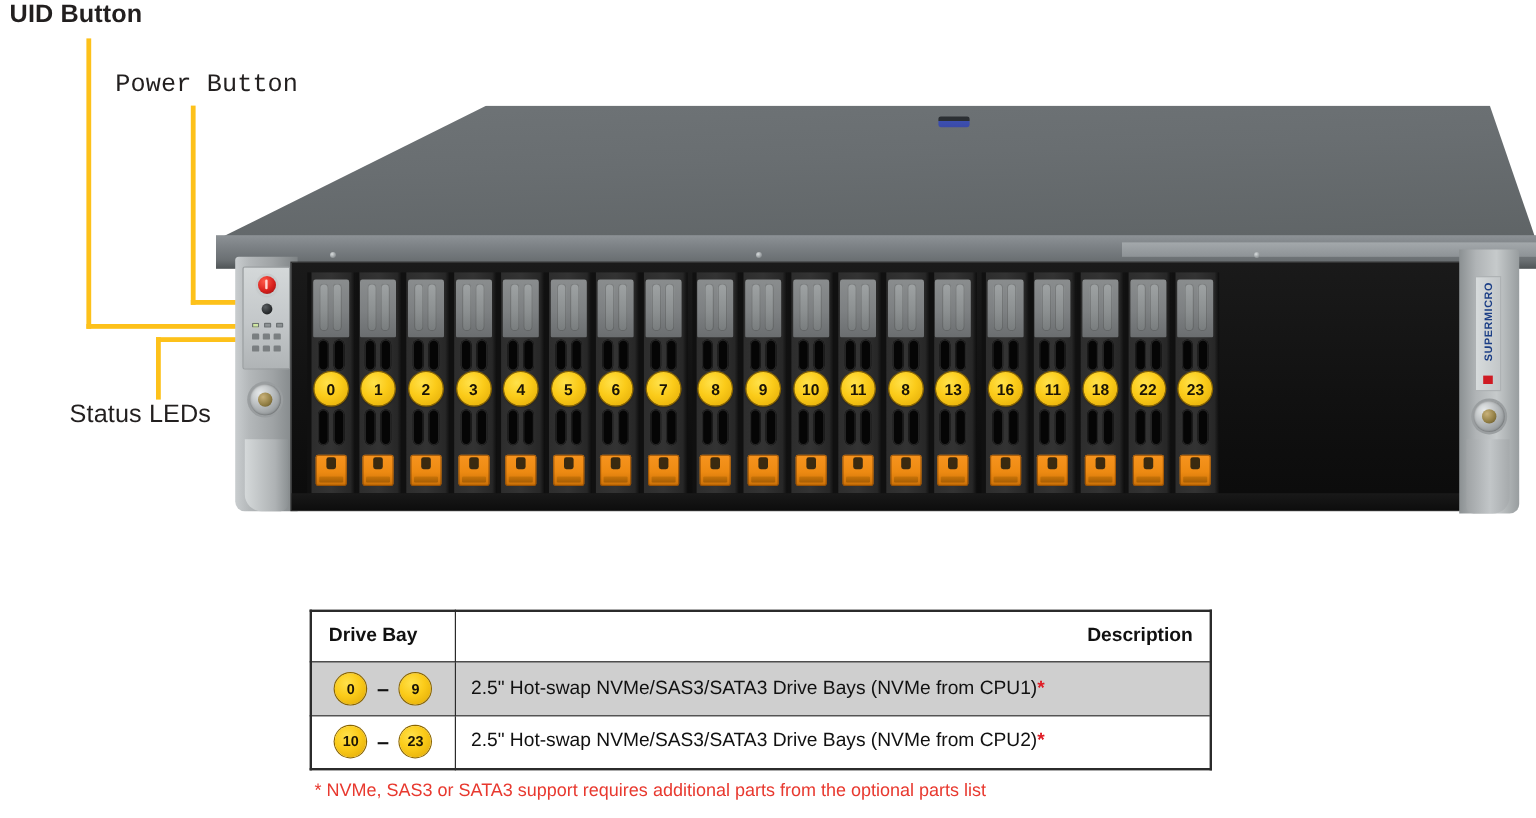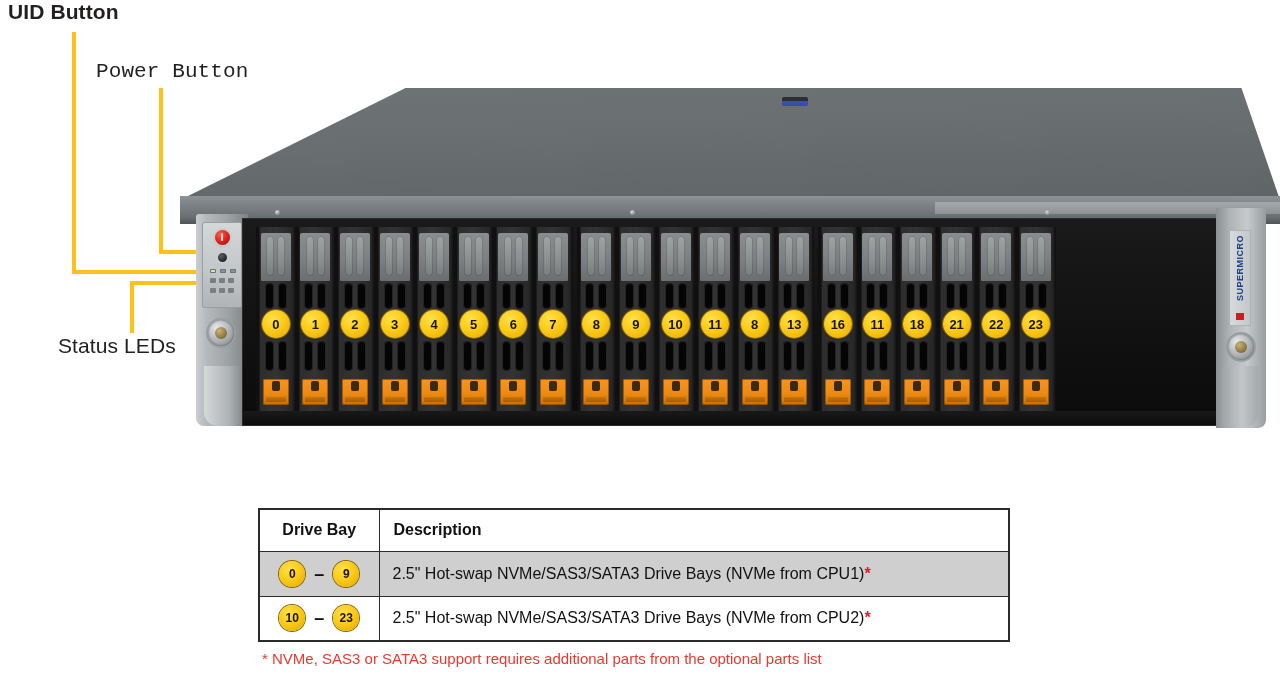--- a/index.html
+++ b/index.html
@@ -241,23 +241,23 @@
   #bay-table td, #bay-table th {
     border: 1px solid #2b2b2b;
     padding: 0; margin: 0;
     vertical-align: middle;
   }
   .col-bay { width: 120px; }
   th.hcell {
     height: 42px;
     font-size: 16px; font-weight: 700; color: #111;
     font-family: "Liberation Sans", sans-serif;
-    text-align: left;
-  }
-  th.hcell.c { text-align: center; }
+    text-align: right;
+  }
+  th.hcell.c { text-align: left; }
   th.hcell span { display:block; padding: 0 14px; }
   tr.shade td { background: #cfcfcf; }
   td.bay-cell { height: 45px; }
   .range {
     display: flex; align-items: center; justify-content: center; gap: 9px;
   }
   .chip {
     width: 26px; height: 26px; border-radius: 50%;
     background: radial-gradient(circle at 38% 32%, #FFE14A 0%, #FBCB19 45%, #DFA705 100%);
     box-shadow: 0 0 0 1px #8a6500;
@@ -588,36 +588,20 @@
           <div class="bay">
             <div class="bay-top">
               <i></i>
               <i></i>
             </div>
             <div class="vents up">
               <i></i>
               <i></i>
             </div>
             <div class="bay-num">18</div>
-            <div class="vents down">
-              <i></i>
-              <i></i>
-            </div>
-            <div class="latch"></div>
-          </div>
-          <div class="bay">
-            <div class="bay-top">
-              <i></i>
-              <i></i>
-            </div>
-            <div class="vents up">
-              <i></i>
-              <i></i>
-            </div>
-            <div class="bay-num">21</div>
             <div class="vents down">
               <i></i>
               <i></i>
             </div>
             <div class="latch"></div>
           </div>
           <div class="bay">
             <div class="bay-top">
               <i></i>
               <i></i>

